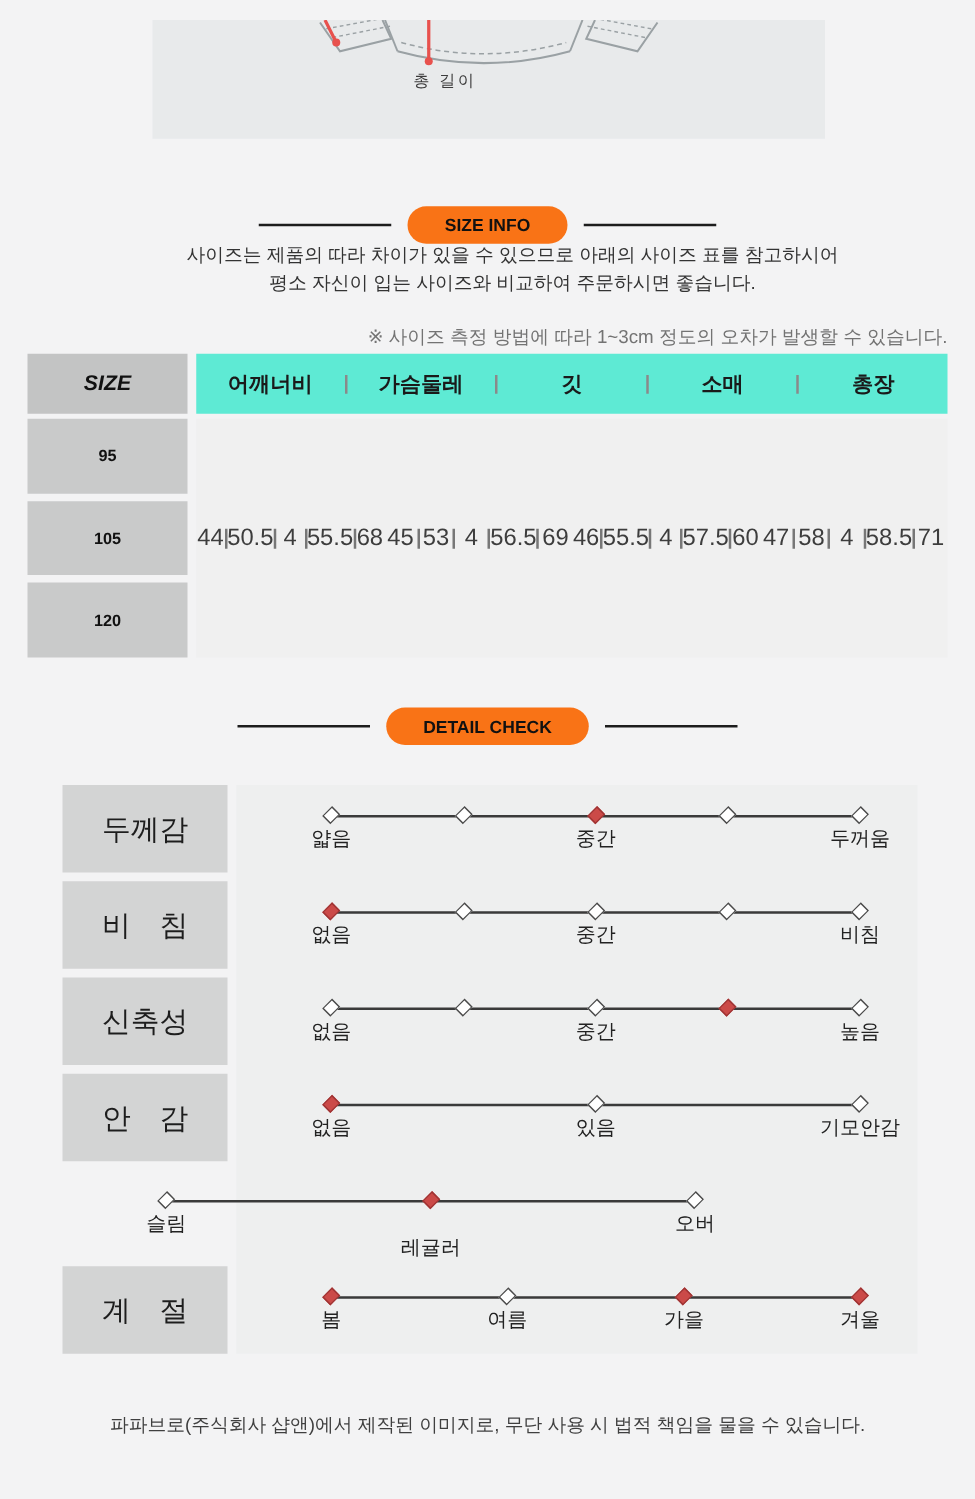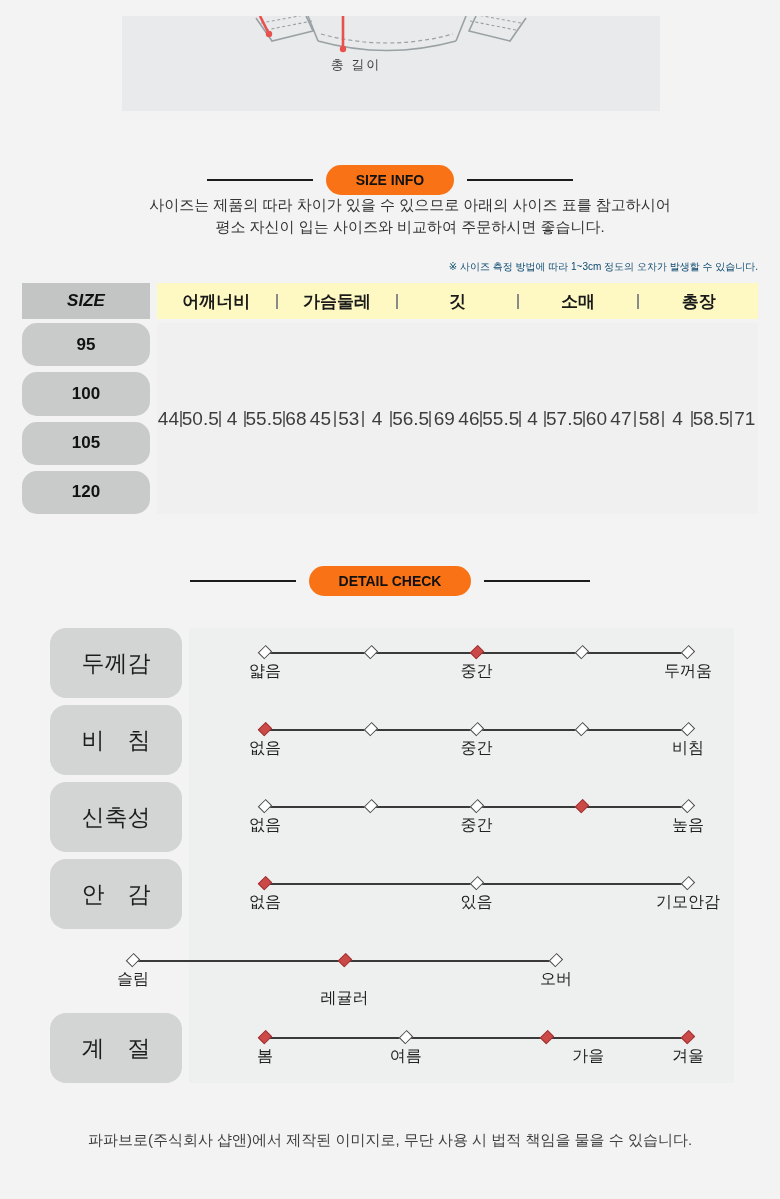--- a/index.html
+++ b/index.html
@@ -17,46 +17,46 @@
     font-size:13px; color:#3c3c3c; letter-spacing:2px; white-space:nowrap; }
 
   
   .section-header { position:absolute; left:0; width:780px; display:flex; align-items:center; justify-content:center; }
   .hline { width:106px; height:2px; background:#1c1c1c; margin:0 13px; }
   .pill { background:#f97316; color:#111; border-radius:16px; padding:5px 30px;
     font-size:14px; font-weight:bold; letter-spacing:0px; line-height:20px; white-space:nowrap; }
 
   .desc { position:absolute; left:0; top:194px; width:780px; text-align:center;
     font-size:15px; line-height:22px; color:#333;margin-left:20px; }
-  .note { position:absolute; right:22px; top:260px; font-size:10px; color:#0c4a6e; }
+  .note { position:absolute; right:22px; top:260px; font-size:15px; color:#737373; }
 
   
   .size-table { position:absolute; left:22px; top:283px; width:736px; }
-  .st-header { display:flex; height:36px; }
+  .st-header { display:flex; height:48px; }
   .st-size-h { width:128px; background:#c3c4c4; display:flex; align-items:center; justify-content:center;
     font-size:17px; font-weight:bold; font-style:italic; color:#111; }
-  .st-cols { margin-left:7px; flex:1; background:#fef9c3; display:flex; align-items:center; }
+  .st-cols { margin-left:7px; flex:1; background:#5eead4; display:flex; align-items:center; }
   .st-col-label { flex:1; text-align:center; font-size:17px; font-weight:bold; color:#1a1a1a; }
   .vsep { width:2px; height:15px; background:#8a8a8a; }
   .st-body { display:flex; margin-top:4px; height:191px; }
   .st-size-col { width:128px; display:flex; flex-direction:column; gap:6px; }
   .st-size-cell { flex:1; background:#c9caca; display:flex; align-items:center; justify-content:center;
-    font-size:17px; font-weight:bold; color:#111;border-radius:15px; }
+    font-size:13px; font-weight:bold; color:#111; }
   .st-data { margin-left:7px; flex:1; background:#f0f0f0; display:flex; }
   .st-data-row { flex:1; display:flex; align-items:center; }
   .st-val { flex:1; text-align:center; font-size:19px; color:#3d3d3d; }
   .st-data-row .vsep { height:16px; background:#777; }
 
   
   .detail-table { position:absolute; left:50px; top:628px; width:684px; }
   .dt-content-bg { position:absolute; left:139px; top:0; right:0; bottom:0; background:#eeefef; }
   .dt-row { position:relative; display:flex; height:70px; margin-bottom:7px; }
   .dt-row:last-child { margin-bottom:0; }
   .dt-label { width:132px; background:#d3d4d4; display:flex; align-items:center; justify-content:center;
-    font-size:23px; color:#1d1d1d; white-space:pre;border-radius:16px; }
+    font-size:23px; color:#1d1d1d; white-space:pre; }
   .dt-scale { position:relative; flex:1; }
   .scale-track { position:absolute; left:83px; top:0; width:423px; height:70px; }
   .scale-line { position:absolute; left:0; right:0; top:24px; height:1.5px; background:#3a3a3a; }
   .diamond { position:absolute; top:19px; width:9.5px; height:9.5px; background:#fff;
     border:1.2px solid #4a4a4a; transform:translateX(-50%) rotate(45deg) scale(0.92,1.12); }
   .diamond.sel { background:#cb4a48; border-color:#9e3434; }
   .scale-label { position:absolute; top:33px; transform:translateX(-50%); font-size:16px; color:#222; white-space:nowrap; }
 
   .footer { position:absolute; left:0; top:1131px; width:780px; text-align:center;
     font-size:15px; color:#3f3f3f; }
@@ -117,21 +117,20 @@
           <span class="st-col-label">깃</span>
           <span class="vsep"></span>
           <span class="st-col-label">소매</span>
           <span class="vsep"></span>
           <span class="st-col-label">총장</span>
         </div>
     </div>
     <div class="st-body">
       <div class="st-size-col" id="st-size-col">
           <div class="st-size-cell">95</div>
-          <div class="st-size-cell">100</div>
           <div class="st-size-cell">105</div>
           <div class="st-size-cell">120</div>
         </div>
       <div class="st-data" id="st-data">
           <div class="st-data-row">
             <span class="st-val">44</span>
             <span class="vsep"></span>
             <span class="st-val">50.5</span>
             <span class="vsep"></span>
             <span class="st-val">4</span>
@@ -263,21 +262,21 @@
       <div class="dt-row">
         <div class="dt-label">계　절</div>
         <div class="dt-scale">
           <div class="scale-track">
             <div class="scale-line"></div>
             <span class="diamond sel" style="left: 0%;"></span>
             <span class="scale-label" style="left: 0%;">봄</span>
             <span class="diamond" style="left: 33.3%;"></span>
             <span class="scale-label" style="left: 33.3%;">여름</span>
             <span class="diamond sel" style="left: 66.7%;"></span>
-            <span class="scale-label" style="left: 66.7%; margin-left: 41px;">가을</span>
+            <span class="scale-label" style="left: 66.7%;">가을</span>
             <span class="diamond sel" style="left: 100%;"></span>
             <span class="scale-label" style="left: 100%;">겨울</span>
           </div>
         </div>
       </div>
     </div>
 
   <div class="footer">파파브로(주식회사 샵앤)에서 제작된 이미지로, 무단 사용 시 법적 책임을 물을 수 있습니다.</div>
 </div>
 

